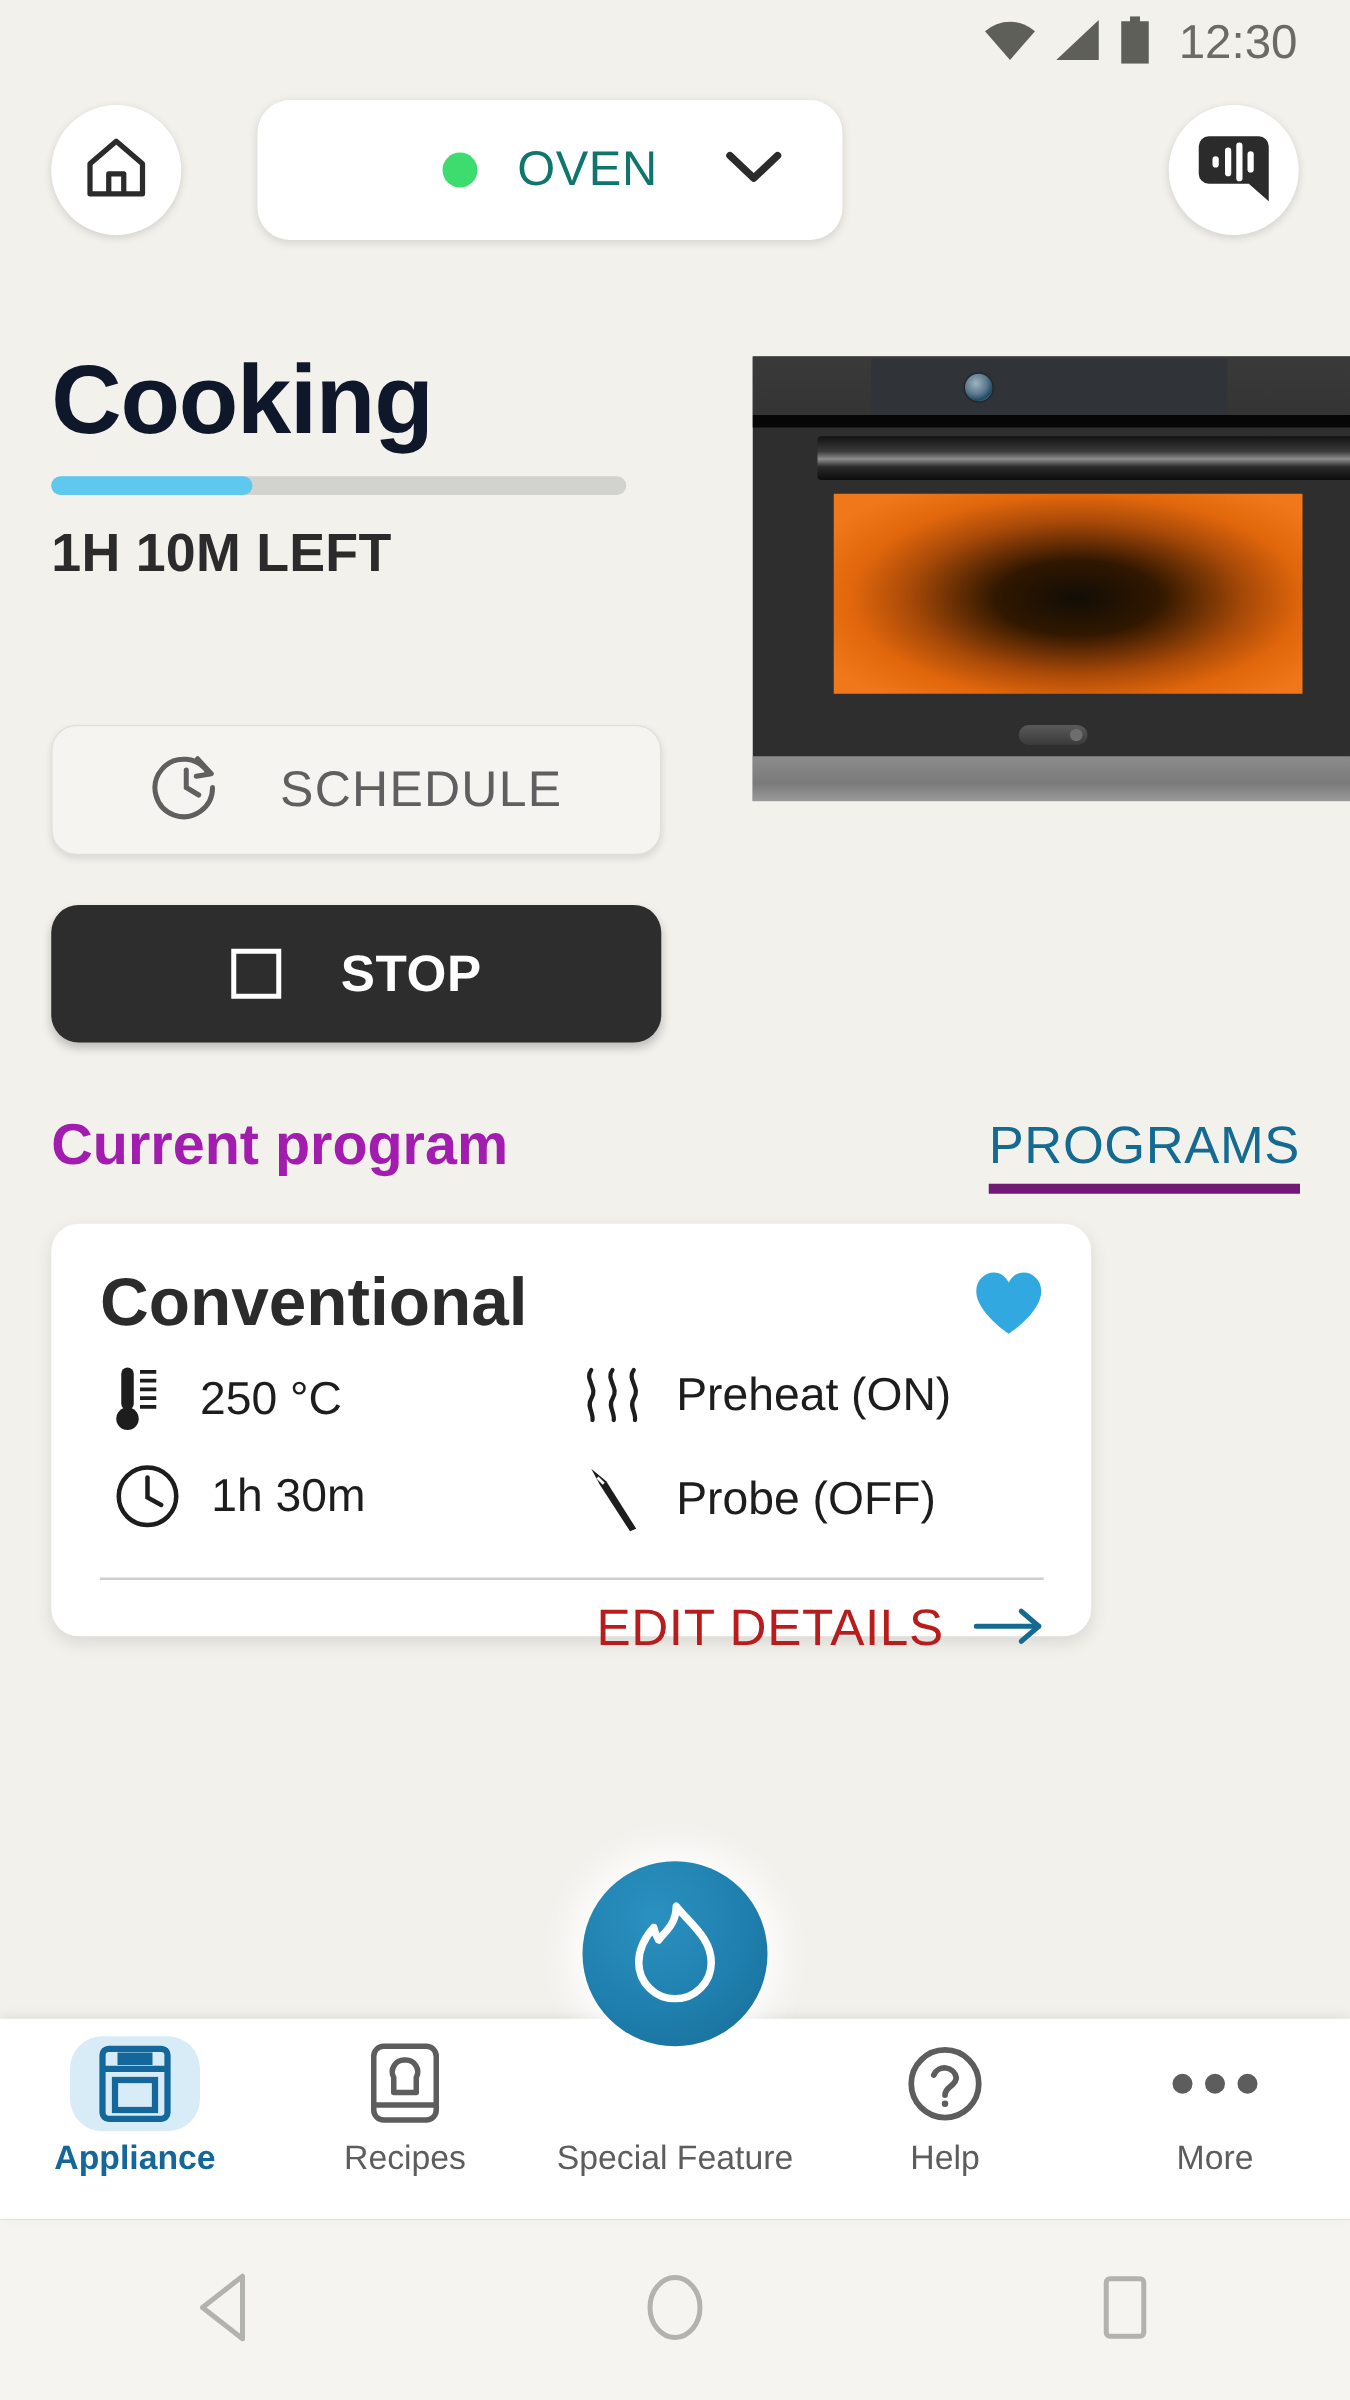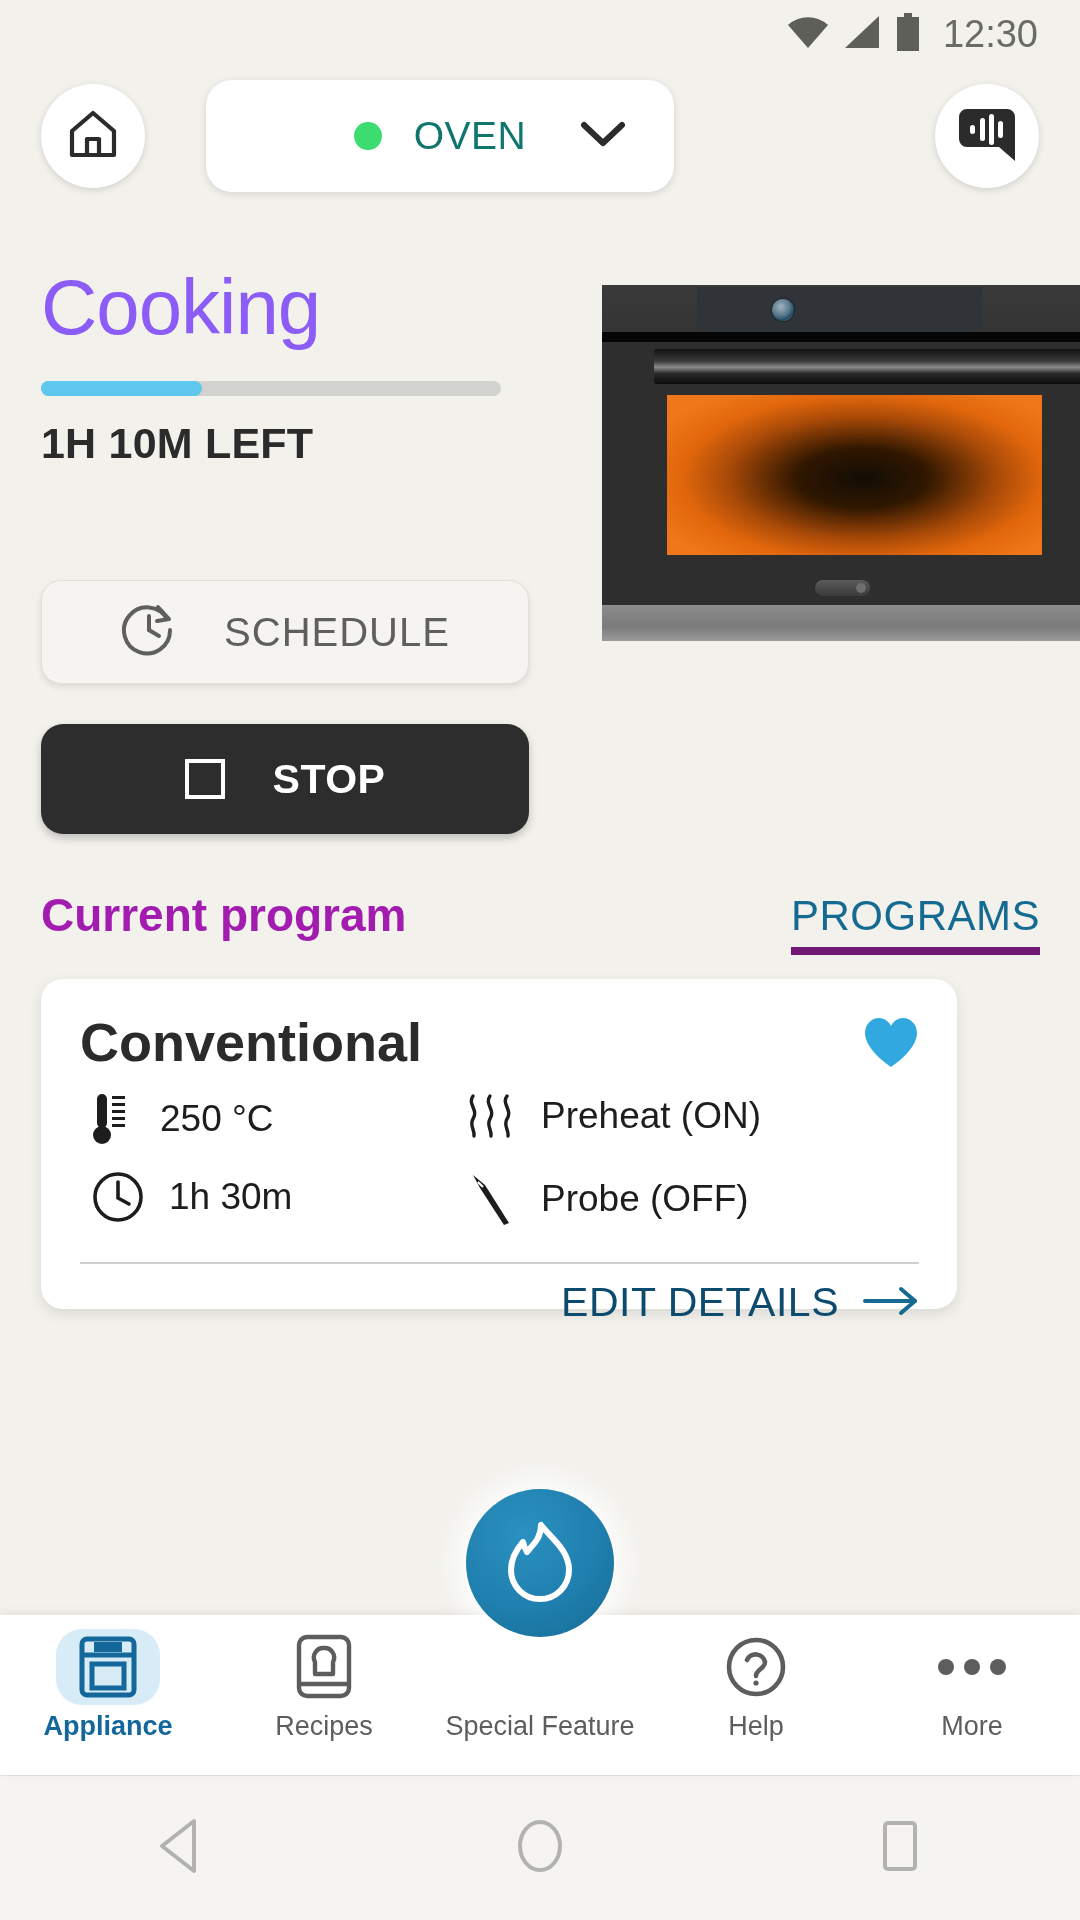--- a/index.html
+++ b/index.html
@@ -36,22 +36,22 @@
     width:468px; height:112px; border-radius:26px; background:#fff;
     display:flex; align-items:center; justify-content:center; gap:0;
     box-shadow:0 2px 8px rgba(0,0,0,.12);
   }
   .dot{ width:28px; height:28px; border-radius:50%; background:#3ddc6e; }
   .device-name{ font-size:39px; font-weight:400; color:#0f766e; letter-spacing:.5px; margin-left:32px;}
   .chev{ position:absolute; right:47px; top:50%; transform:translateY(-50%); }
 
   
   .cooking-title{
-    position:absolute; left:41px; top:262px;
-    font-size:78px; font-weight:400; color:#8b5cf6; letter-spacing:-1px;
+    position:absolute; left:41px; top:274px;
+    font-size:78px; font-weight:700; color:#0f172a; letter-spacing:-1px;
   }
   .progress-track{
     position:absolute; left:41px; top:381px; width:460px; height:15px;
     border-radius:8px; background:#d2d2ce;
   }
   .progress-fill{
     height:100%; border-radius:8px; background:#5ec8ee;
   }
   .time-left{
     position:absolute; left:41px; top:419px;
@@ -125,21 +125,21 @@
     font-size:46px; font-weight:700; color:#a21caf;
   }
   .programs-link{
     position:absolute; right:40px; top:892px;
     font-size:42px; font-weight:400; color:#156a92; letter-spacing:.5px;
     border-bottom:8px solid #701a75; padding-bottom:7px;
   }
 
   
   .card{
-    position:absolute; left:41px; top:979px; width:916px; height:330px;
+    position:absolute; left:41px; top:979px; width:832px; height:330px;
     background:#fff; border-radius:22px;
     box-shadow:0 5px 14px rgba(0,0,0,.10);
   }
   .card-title{
     position:absolute; left:39px; top:32px;
     font-size:54px; font-weight:700; color:#2b2b2b;
   }
   .heart{ position:absolute; right:38px; top:38px; }
   .spec{
     position:absolute; display:flex; align-items:center;
@@ -149,21 +149,21 @@
   .spec-r1c1{ left:39px; top:113px; }
   .spec-r1c2{ left:420px; top:113px; }
   .spec-r2c1{ left:48px; top:192px; }
   .spec-r2c2{ left:420px; top:192px; }
   .card-div{
     position:absolute; left:39px; right:38px; top:283px; height:2px; background:#cfcfcf;
   }
   .edit-details{
     position:absolute; right:38px; top:300px;
     display:flex; align-items:center; gap:24px;
-    font-size:41px; color:#0c4a6e; letter-spacing:.5px; white-space:nowrap;
+    font-size:41px; color:#b91c1c; letter-spacing:.5px; white-space:nowrap;
   }
 
   
   .bottomnav{
     position:absolute; left:0; bottom:145px; width:1080px; height:160px;
     background:#fff; box-shadow:0 -2px 9px rgba(0,0,0,.08);
     display:flex; align-items:flex-start; z-index:5;
   }
   .navitem{
     flex:1; display:flex; flex-direction:column; align-items:center; padding-top:14px;

